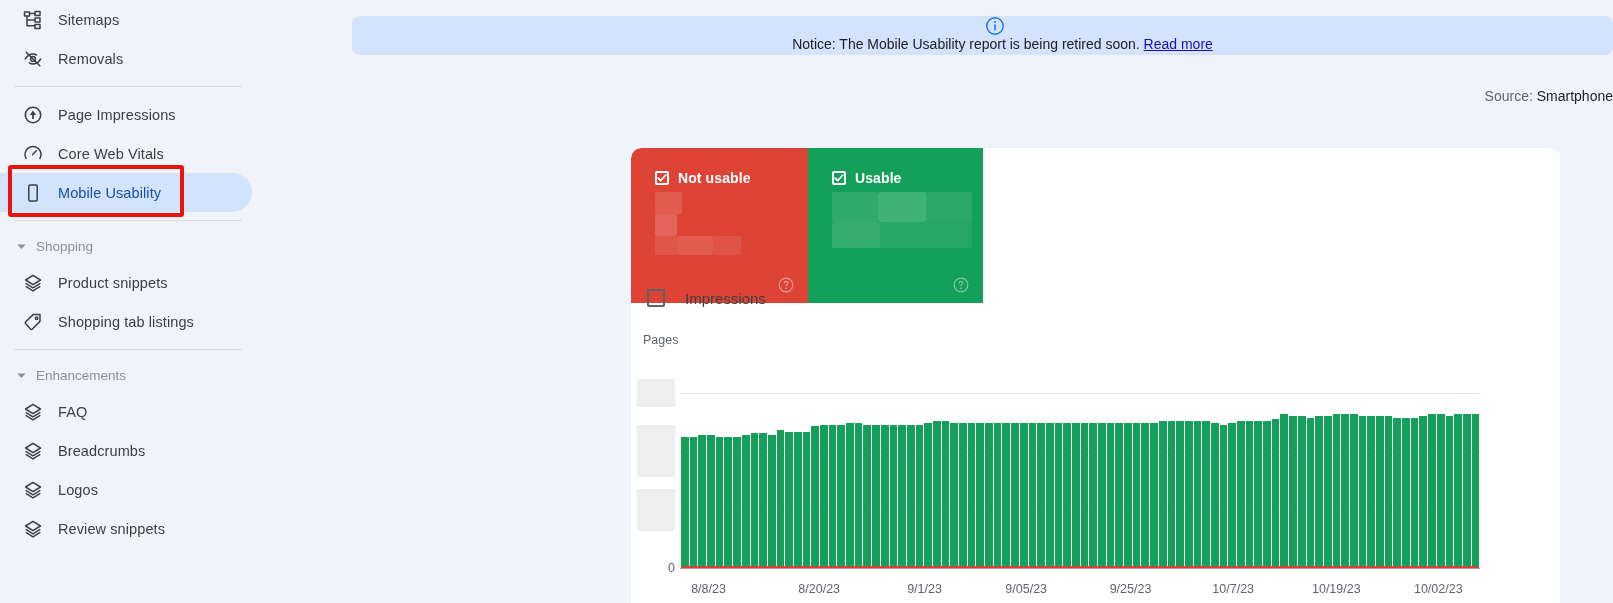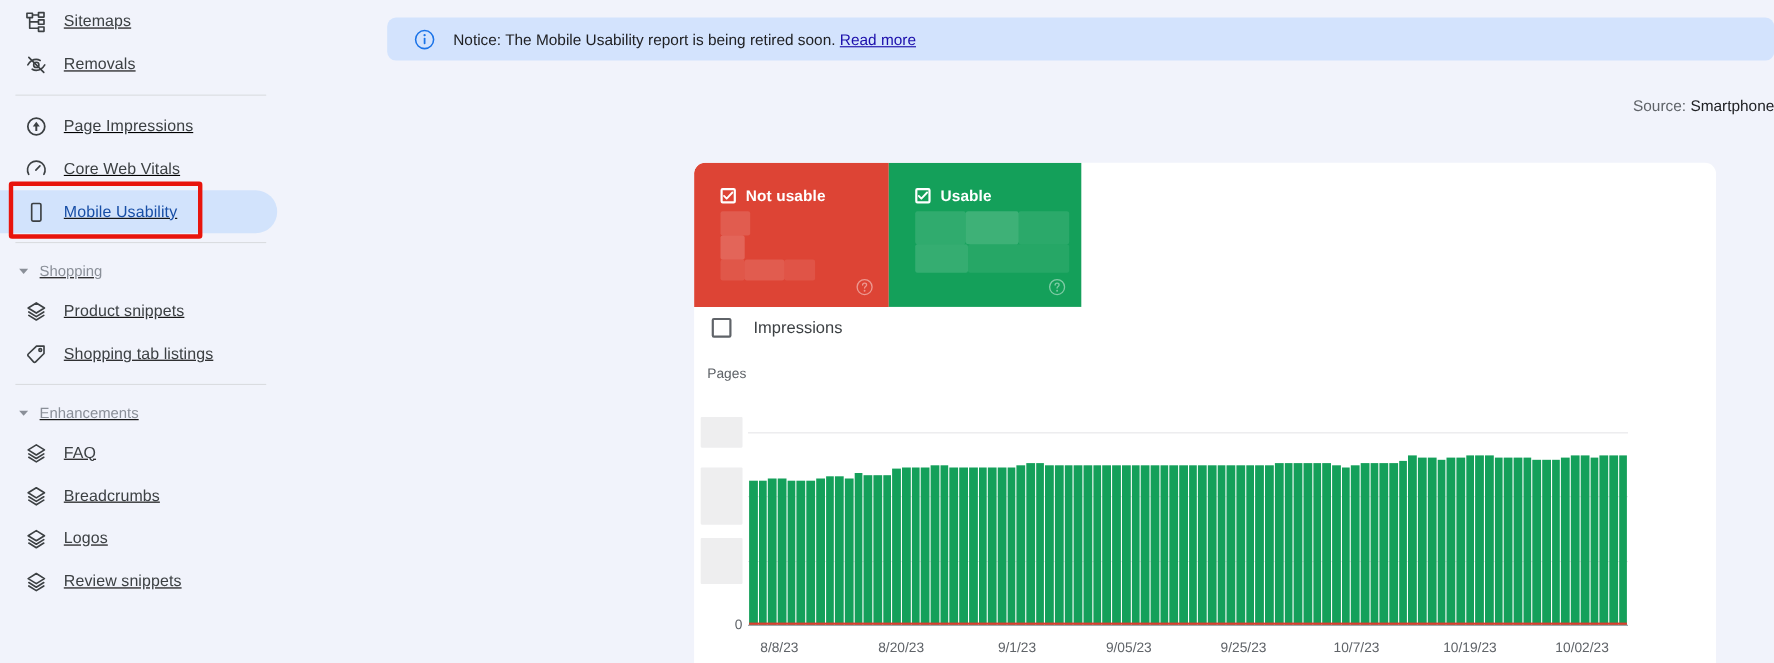--- a/index.html
+++ b/index.html
@@ -9,21 +9,20 @@
     background: #f1f3fb;
     font-family: "Liberation Sans", sans-serif;
     -webkit-font-smoothing: antialiased;
   }
   #app { position: relative; width: 1613px; height: 603px; background: #f1f3fb; }
 
   
   #sidebar {
     position: absolute; left: 0; top: 0; width: 320px; height: 603px;
     background: #f1f3fb;
-    text-decoration: underline;
   }
   .nav-item {
     position: relative;
     display: flex; align-items: center;
     height: 39px;
     margin-left: 0px;
     padding-left: 22px;
     cursor: pointer;
   }
   .nav-item .ico {
@@ -76,20 +75,21 @@
   
   #main { position: absolute; left: 320px; top: 0; right: 0; bottom: 0; background: #f1f3fb; }
 
   .notice {
     position: absolute; left: 32px; top: 16px;
     width: 1261px; height: 39px;
     background: #d3e3fd;
     border-radius: 8px;
     display: flex; align-items: center;
     padding-left: 24px;
+    flex-direction: column;
   }
   .notice .info-ico { width: 20px; height: 20px; flex: 0 0 20px; color: #1a73e8; }
   .notice .ntext {
     margin-left: 16px;
     font-size: 14px; color: #202124;
     white-space: nowrap;
   }
   .notice .ntext a {
     color: #1a0dab;
     text-decoration: underline;
@@ -107,21 +107,21 @@
   .card {
     position: absolute; left: 311px; top: 148px;
     width: 929px; height: 470px;
     background: #ffffff;
     border-radius: 10px;
     overflow: hidden;
   }
   .status-strip { position: absolute; left: 0; top: 0; height: 131px; width: 100%; display: flex; }
   .status-tile {
     position: relative;
-    height: 131px;
+    height: 155px;
     padding: 22px 0 0 24px;
     cursor: pointer;
   }
   .status-tile.t0 { width: 177px; background: #dd4435; border-top-left-radius: 10px; }
   .status-tile.t1 { width: 175px; background: #14a05a; }
   .status-tile .cbrow { display: flex; align-items: center; }
   .status-tile .cb {
     width: 14px; height: 14px;
     border: 2px solid #ffffff; border-radius: 2px;
     display: flex; align-items: center; justify-content: center;

